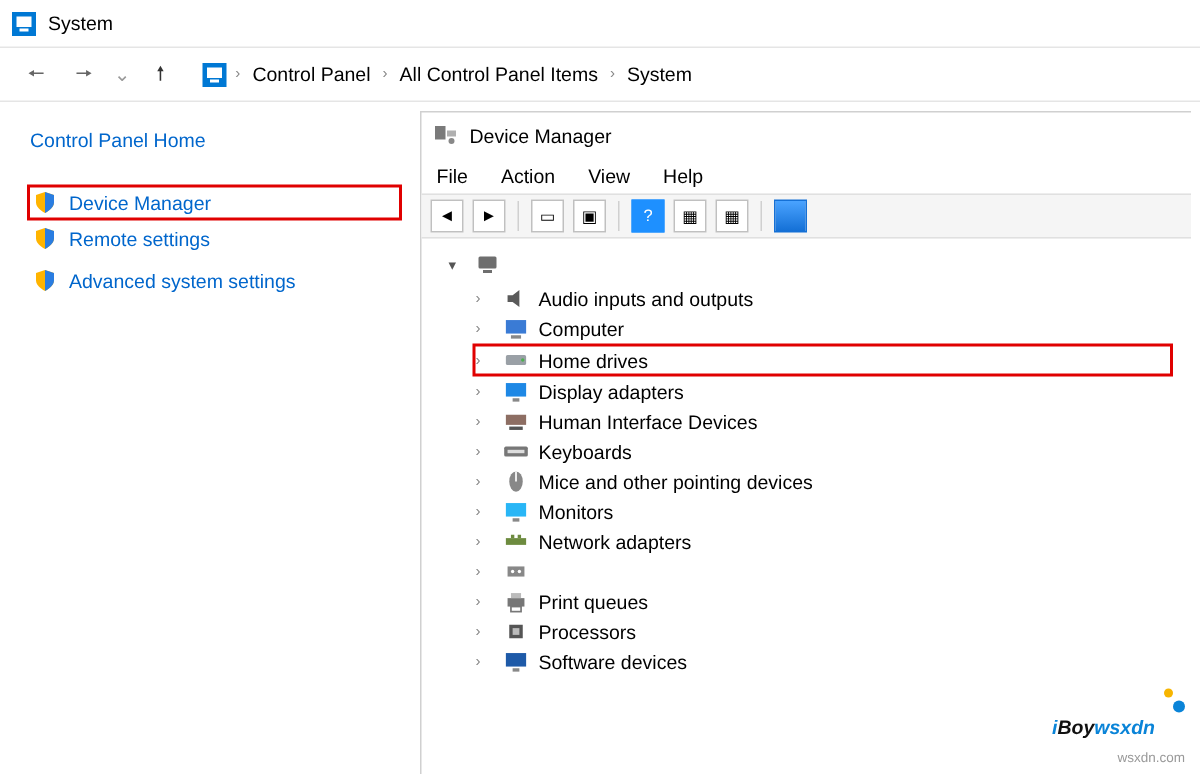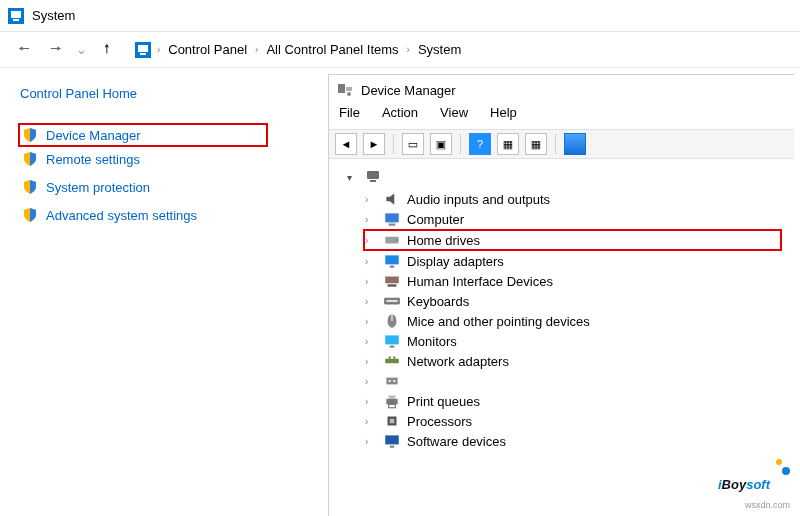--- a/index.html
+++ b/index.html
@@ -10,33 +10,33 @@
   .titlebar .title { font-size: 13px; color: #000; }
   .navrow { height: 36px; display: flex; align-items: center; padding: 0 12px; border-bottom: 1px solid #e5e5e5; gap: 8px; }
   .nav-arrow { width: 24px; height: 24px; display: inline-flex; align-items: center; justify-content: center; color: #666; }
   .nav-arrow.up { color: #333; }
   .nav-sep { color: #999; }
   .breadcrumbs { display: flex; align-items: center; gap: 4px; margin-left: 8px; }
   .crumb-icon { width: 16px; height: 16px; background: #0078d4; display: inline-flex; align-items: center; justify-content: center; margin-right: 2px; }
   .crumb-icon svg { width: 12px; height: 12px; }
   .crumb { color: #000; padding: 2px 4px; }
   .crumb-arrow { color: #888; font-size: 10px; }
-  .main { display: flex; height: calc(100% - 68px); gap: 48px; }
+  .main { display: flex; height: calc(100% - 68px); }
   .sidebar { width: 280px; padding: 18px 20px; }
   .cp-home { color: #0066cc; margin-bottom: 24px; font-size: 13px; }
   .side-link { display: flex; align-items: center; gap: 8px; color: #0066cc; padding: 6px 2px; cursor: pointer; }
   .side-link .shield { width: 16px; height: 16px; position: relative; }
   .shield svg { width: 16px; height: 16px; }
   .redbox { border: 2px solid #e00000; padding: 2px 8px 2px 2px; margin: -2px -8px -2px -2px; }
   .dm-window { flex: 1; border-left: 1px solid #d0d0d0; border-top: 1px solid #d0d0d0; margin-top: 6px; margin-right: 6px; background: #fff; position: relative; }
   .dm-title { height: 30px; display: flex; align-items: center; padding: 0 8px; }
   .dm-title .dm-icon { width: 16px; height: 16px; margin-right: 8px; }
   .dm-title .dm-icon svg { width: 16px; height: 16px; }
   .dm-title .t { font-size: 13px; }
-  .dm-menu { height: 24px; display: flex; align-items: flex-start; padding: 0 10px; gap: 22px; }
+  .dm-menu { height: 24px; display: flex; align-items: center; padding: 0 10px; gap: 22px; }
   .dm-menu span { font-size: 13px; color: #000; }
   .dm-toolbar { height: 30px; border-top: 1px solid #e0e0e0; border-bottom: 1px solid #e0e0e0; background: #f5f5f5; display: flex; align-items: center; padding: 0 6px; gap: 6px; }
   .tbtn { width: 22px; height: 22px; border: 1px solid #c0c0c0; background: #fff; display: inline-flex; align-items: center; justify-content: center; font-size: 11px; }
   .tbtn.blue { background: #1e90ff; color: #fff; border-color: #1e90ff; }
   .tbtn.mon { background: linear-gradient(#4aa3ff, #1470d6); border-color: #1470d6; }
   .tvsep { width: 1px; height: 20px; background: #d0d0d0; margin: 0 2px; }
   .tree { padding: 10px 12px 10px 18px; }
   .tree-root { display: flex; align-items: center; gap: 6px; margin-bottom: 4px; }
   .tree-root .caret { width: 12px; color: #555; font-size: 10px; }
   .tree-root .pcicon { width: 16px; height: 16px; }
@@ -110,29 +110,20 @@
       </span>
       <span>Remote settings</span>
     </div>
     <div class="side-link">
       <span class="shield">
         <svg viewBox="0 0 16 16">
             <path d="M8 1 L14 3 V8 C14 12 8 15 8 15 C8 15 2 12 2 8 V3 Z" fill="#ffb400"></path>
             <path d="M8 1 L14 3 V8 C14 12 8 15 8 15 V1 Z" fill="#2a7de1"></path>
           </svg>
       </span>
-      <span>System protection</span>
-    </div>
-    <div class="side-link">
-      <span class="shield">
-        <svg viewBox="0 0 16 16">
-            <path d="M8 1 L14 3 V8 C14 12 8 15 8 15 C8 15 2 12 2 8 V3 Z" fill="#ffb400"></path>
-            <path d="M8 1 L14 3 V8 C14 12 8 15 8 15 V1 Z" fill="#2a7de1"></path>
-          </svg>
-      </span>
       <span>Advanced system settings</span>
     </div>
   </div>
 
   <div class="dm-window">
     <div class="dm-title">
       <span class="dm-icon">
         <svg viewBox="0 0 16 16">
             <rect x="1" y="2" width="7" height="9" fill="#7a7a7a"></rect>
             <rect x="9" y="5" width="6" height="4" fill="#b0b0b0"></rect>
@@ -302,16 +293,16 @@
               </svg>
             </span>
             <span class="lbl">Software devices</span>
           </div>
         </div>
     </div>
   </div>
 </div>
 
 <div class="logo">
-  <span class="b">i</span><span class="black">Boy</span><span class="b">soft</span>
+  <span class="b">i</span><span class="black">Boy</span><span class="b">wsxdn</span>
   <span class="dot1"></span><span class="dot2"></span>
 </div>
 <div class="watermark">wsxdn.com</div>
 
 </body></html>

